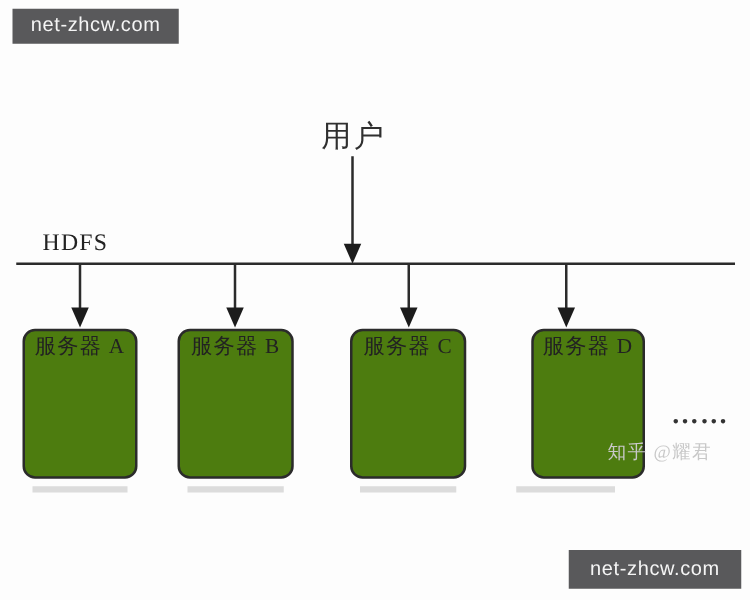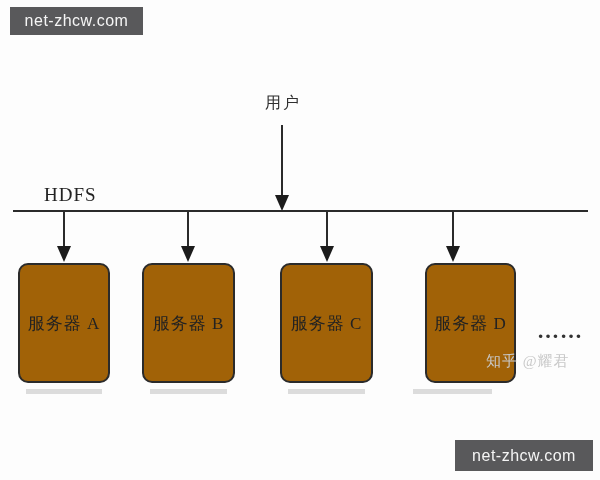--- a/index.html
+++ b/index.html
@@ -30,21 +30,21 @@
   }
   .badge-top-left   { left: 10px;  top: 7px;    width: 133px; height: 28px; }
   .badge-bottom-right { left: 455px; top: 440px; width: 138px; height: 31px; }
 
   
   .user-label {
     position: absolute;
     left: 243px; top: 93px;
     width: 80px;
     text-align: center;
-    font-size: 16px;
+    font-size: 24px;
     color: #2f2f2f;
     letter-spacing: 2px;
   }
 
   
   .vline {
     position: absolute;
     width: 2px;
     background: #2b2b2b;
   }
@@ -69,37 +69,37 @@
   .drop-line { top: 212px; height: 36px; }
   .drop-head { top: 246px; }
   .drop-a-line { left: 63px; }  .drop-a-head { left: 57px; }
   .drop-b-line { left: 187px; } .drop-b-head { left: 181px; }
   .drop-c-line { left: 326px; } .drop-c-head { left: 320px; }
   .drop-d-line { left: 452px; } .drop-d-head { left: 446px; }
 
   
   .hdfs-label {
     position: absolute;
-    left: 44px; top: 184px;
+    left: 34px; top: 184px;
     font-size: 19px;
     color: #222222;
     letter-spacing: 1px;
     font-family: "Liberation Serif", "DejaVu Serif", serif;
   }
 
   
   .server-box {
     position: absolute;
     top: 263px;
     height: 116px;
     border: 2px solid #2b2b2b;
     border-radius: 10px;
-    background: #a16207;
+    background: #4d7c0f;
     display: flex;
-    align-items: center;
+    align-items: flex-start;
     justify-content: center;
   }
   .server-box .server-label {
     font-size: 17px;
     color: #222222;
     letter-spacing: 1px;
     white-space: nowrap;
   }
   .server-a { left: 18px;  width: 88px; }
   .server-b { left: 142px; width: 89px; }

